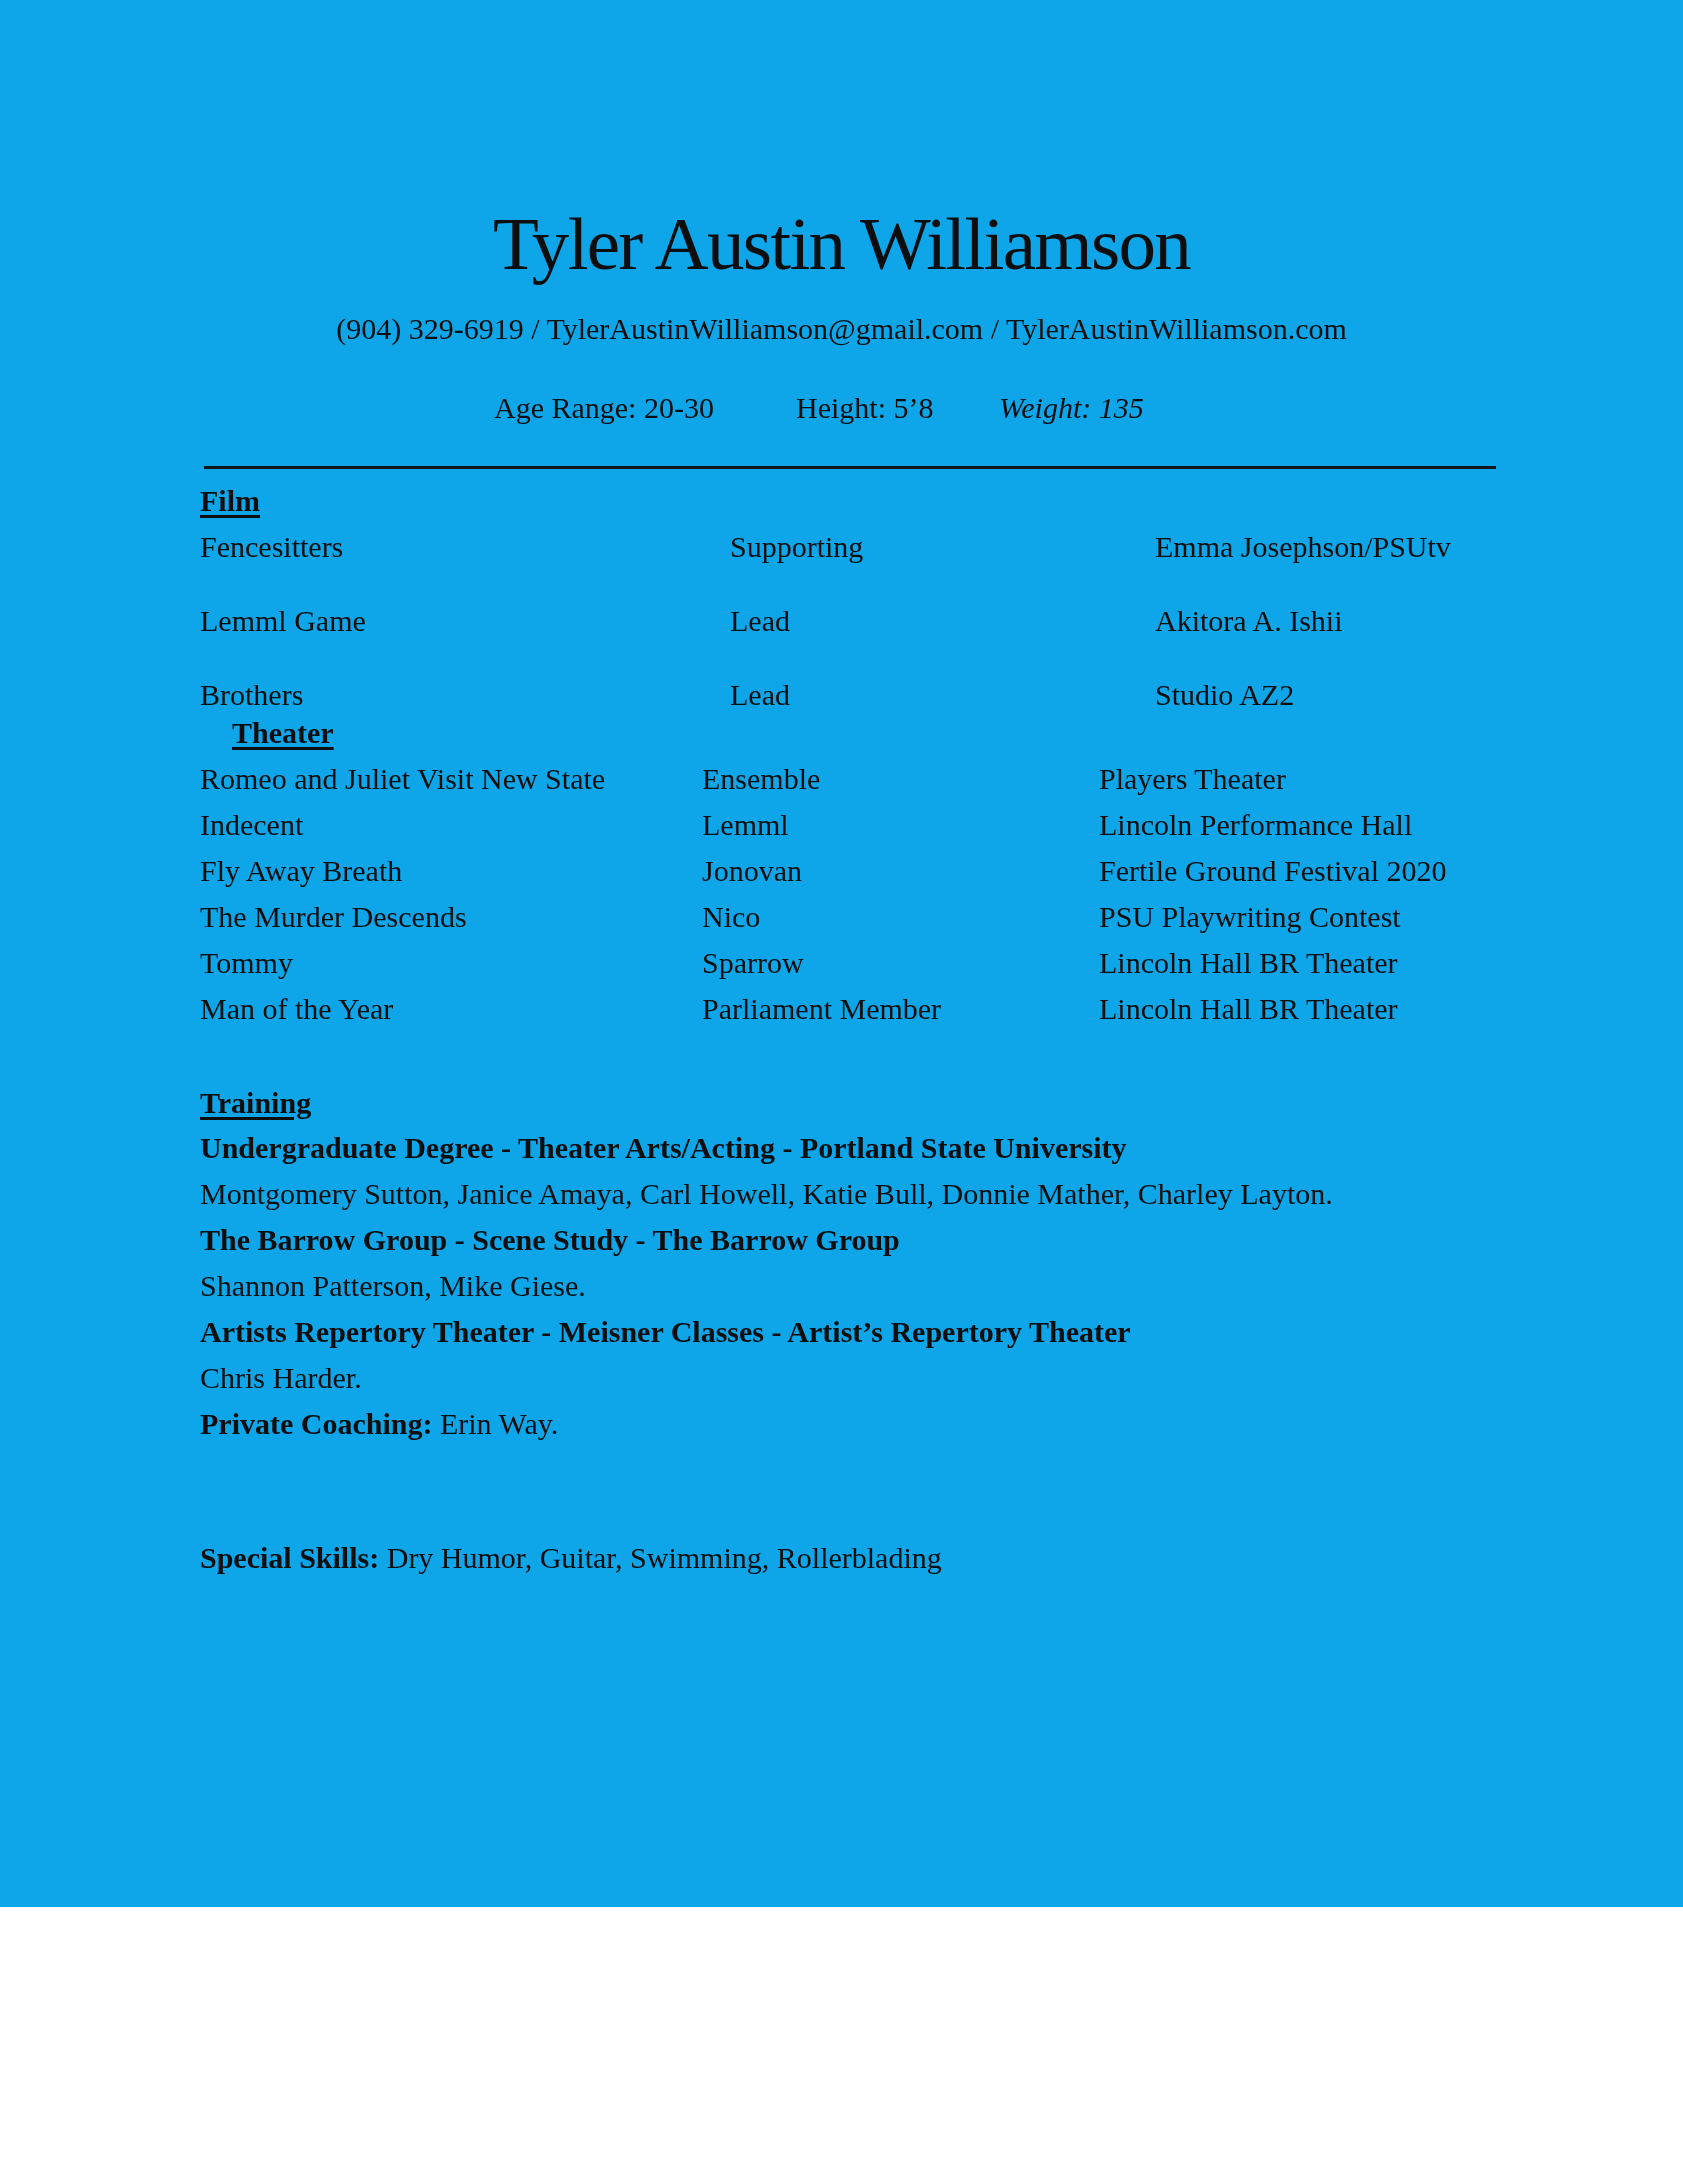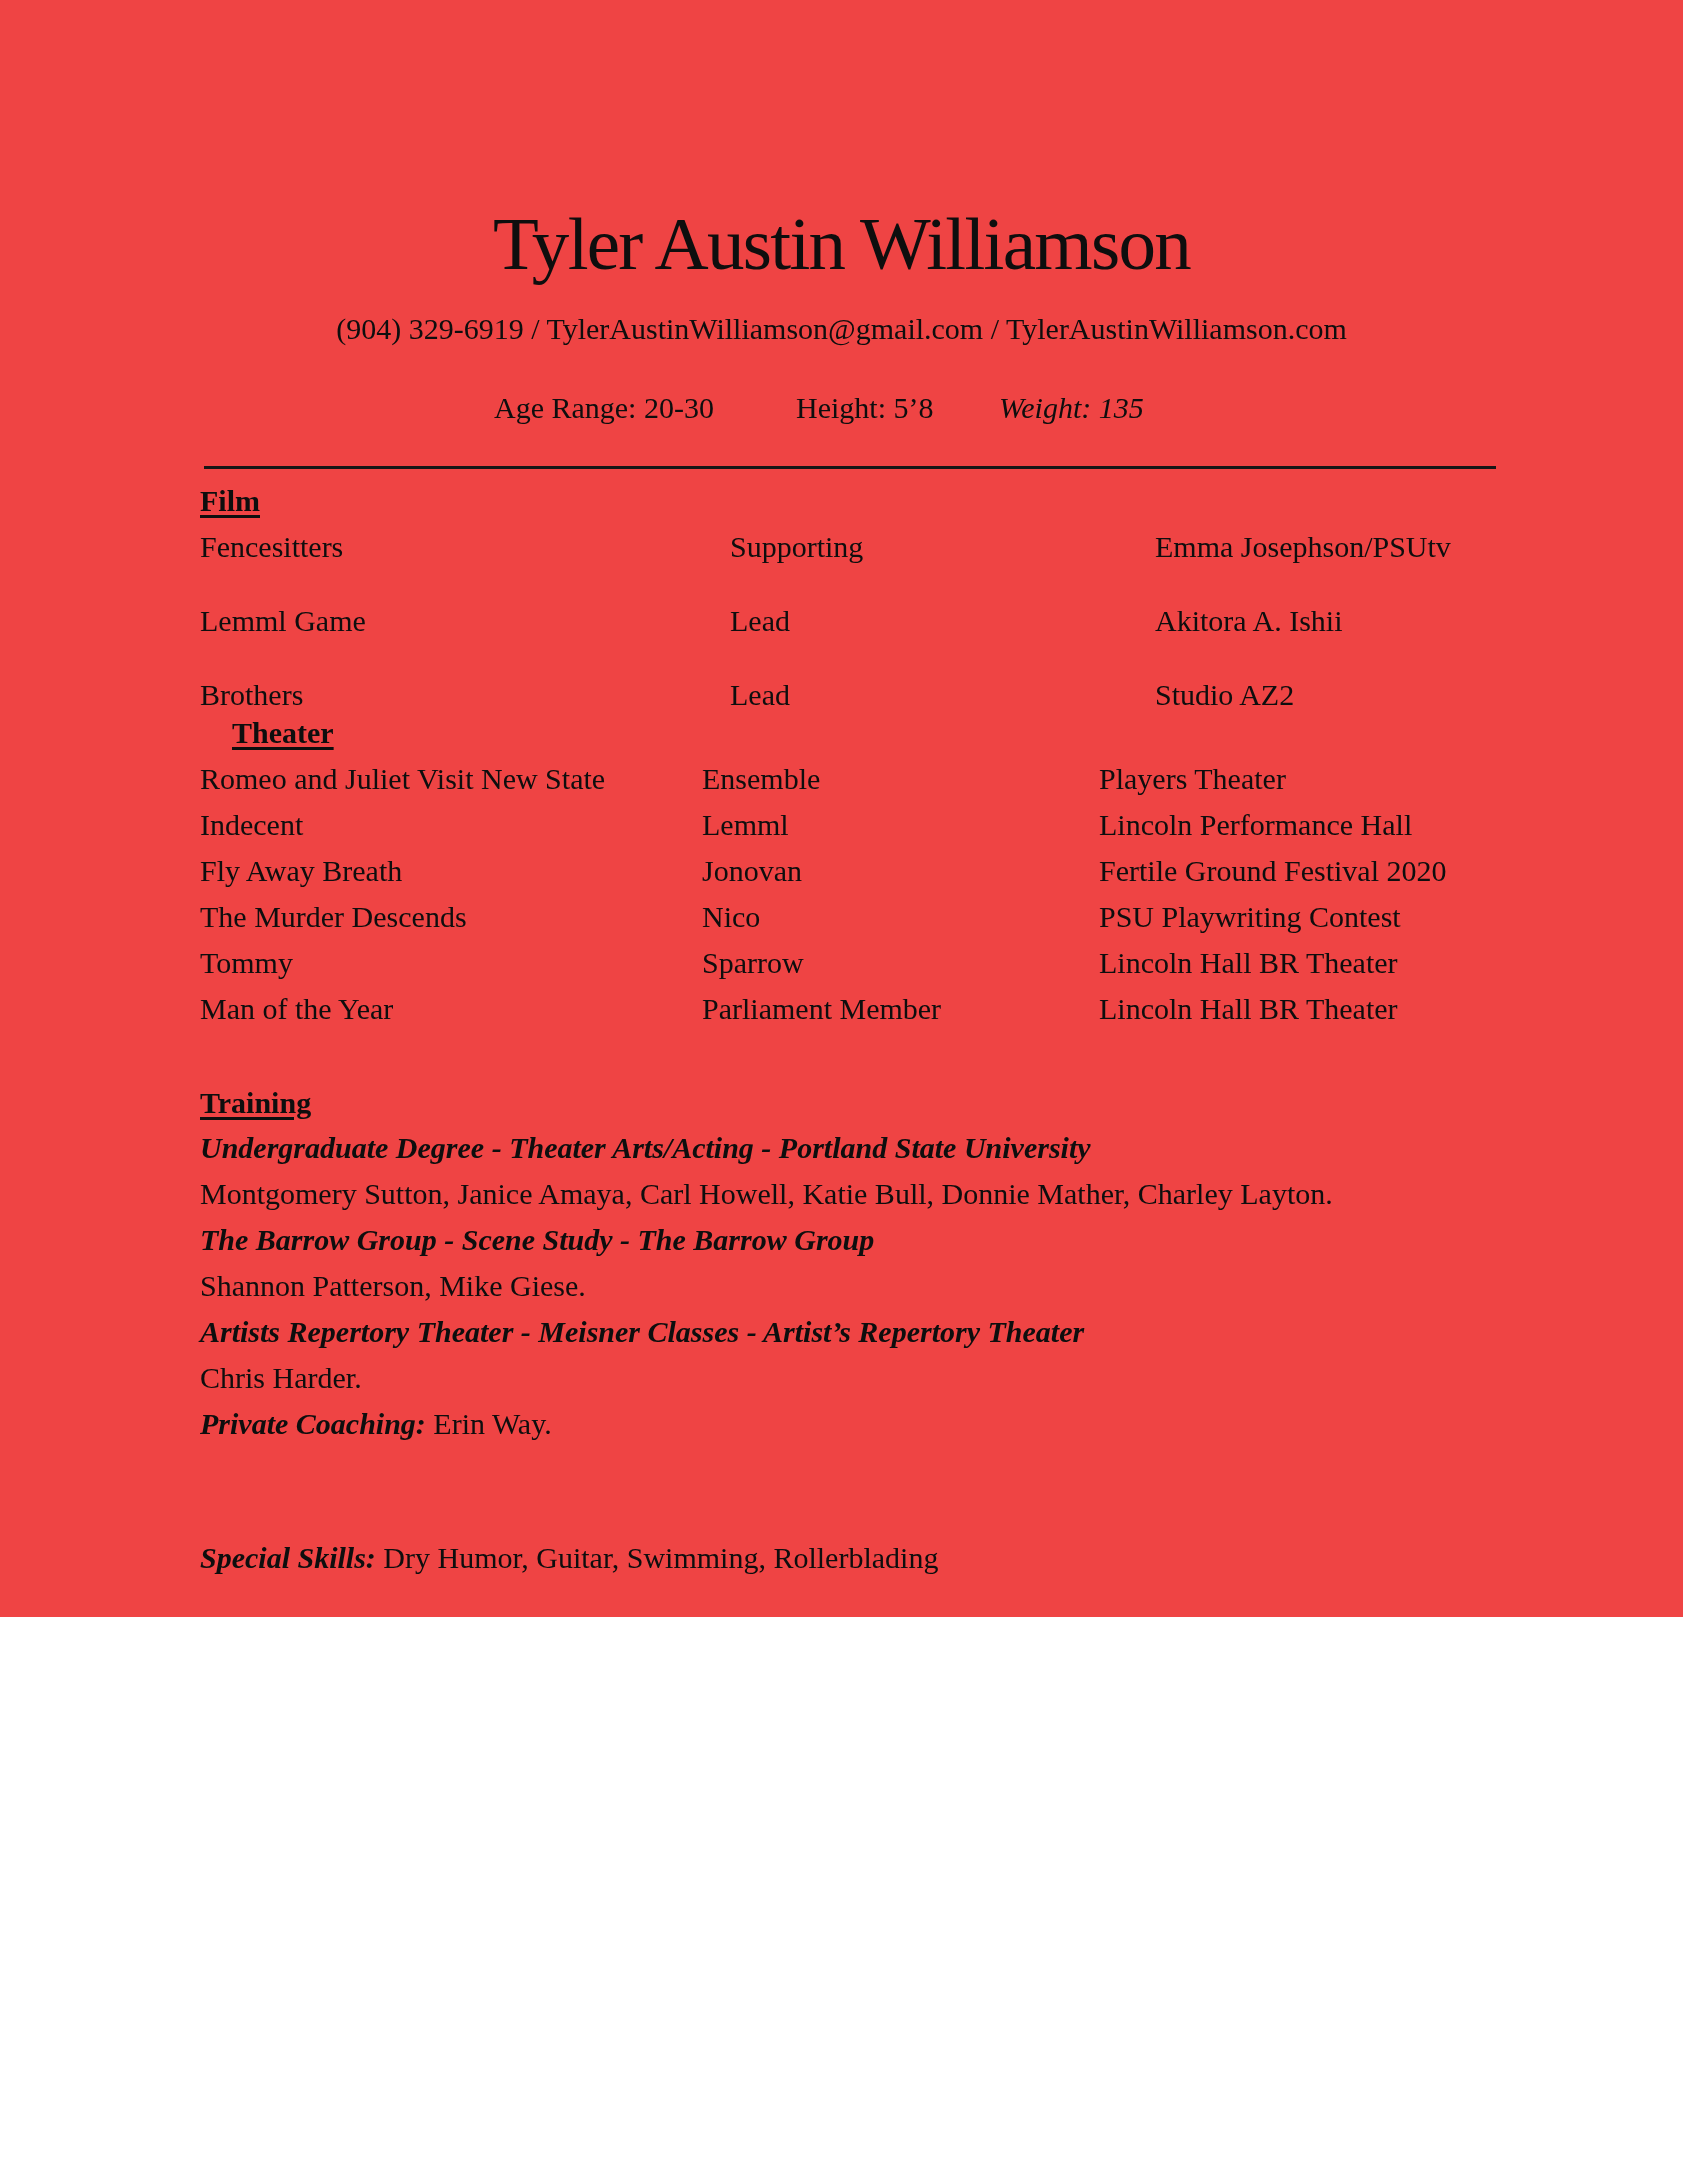--- a/index.html
+++ b/index.html
@@ -1,20 +1,20 @@
 <!DOCTYPE html>
 <html style="font-size:13.6px"><head>
 <meta charset="utf-8">
 <style>
   html, body { margin: 0; padding: 0; background: #ffffff; }
   .page {
     position: relative;
     width: 1683px;
-    height: 1617px;
-    background: #ef4444;
+    height: 1907px;
+    background: #0ea5e9;
     color: #0e0e0e;
     font-family: "Liberation Serif", "DejaVu Serif", serif;
     font-size: 30px;
     overflow: hidden;
   }
   .abs { position: absolute; left: 0; right: 0; }
 
   .resume-name {
     top: 198px;
     text-align: center;
@@ -68,21 +68,21 @@
   .credits-theater { top: 756px; }
   .cell { overflow: visible; }
 
   .training-lines {
     position: absolute;
     left: 200px; right: 51px;
     top: 1125px;
     line-height: 46px;
     white-space: nowrap;
   }
-  .bold-part { font-weight: bold; font-style: italic; }
+  .bold-part { font-weight: bold; }
 
   .skills-line {
     position: absolute;
     left: 200px;
     top: 1535px;
     line-height: 46px;
     white-space: nowrap;
   }
 </style>
 </head>

